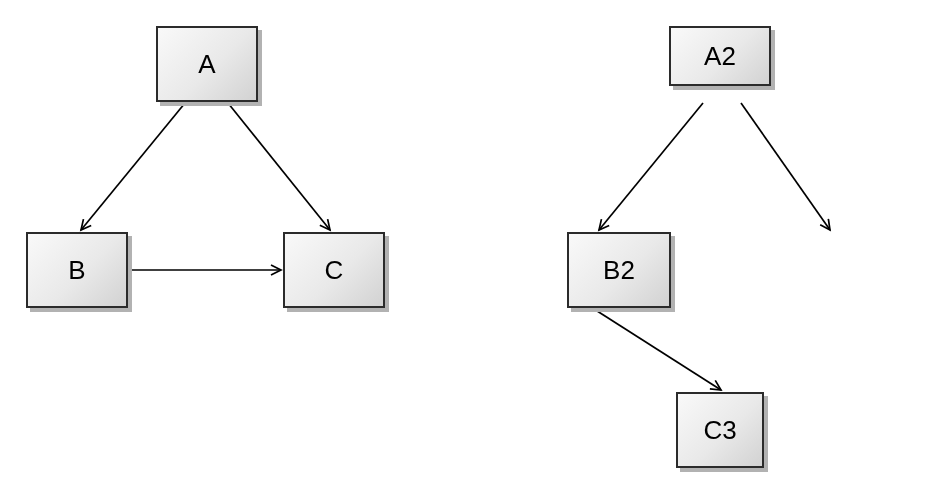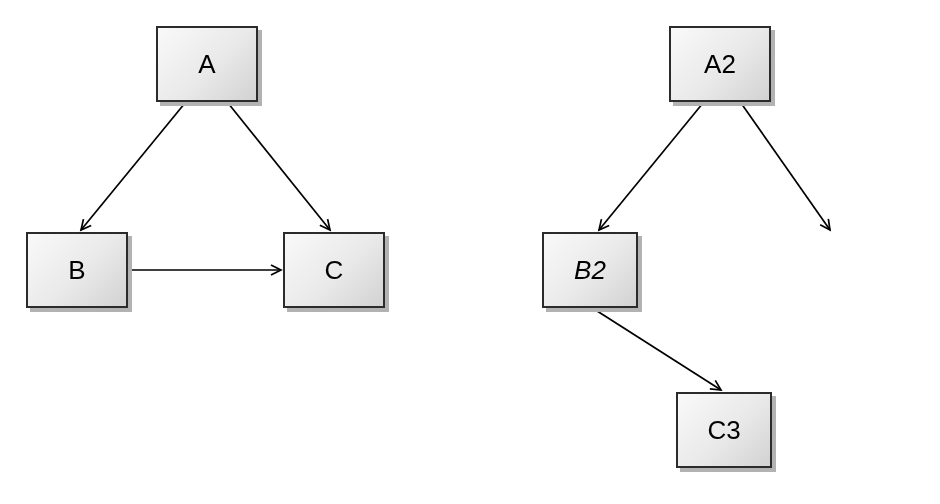--- a/index.html
+++ b/index.html
@@ -63,22 +63,22 @@
 
 <div class="node" style="left: 156px; top: 26px; width: 102px; height: 76px;">
       <span>A</span>
     </div>
     <div class="node" style="left: 26px; top: 232px; width: 102px; height: 76px;">
       <span>B</span>
     </div>
     <div class="node" style="left: 283px; top: 232px; width: 102px; height: 76px;">
       <span>C</span>
     </div>
-    <div class="node" style="left: 669px; top: 26px; width: 102px; height: 76px;">
+    <div class="node" style="left: 669px; top: 26px; width: 102px; height: 60px;">
       <span>A2</span>
     </div>
-    <div class="node" style="left: 542px; top: 232px; width: 96px; height: 76px; font-style: italic;">
+    <div class="node" style="left: 567px; top: 232px; width: 104px; height: 76px;">
       <span>B2</span>
     </div>
-    <div class="node" style="left: 676px; top: 392px; width: 96px; height: 76px;">
+    <div class="node" style="left: 676px; top: 392px; width: 88px; height: 76px;">
       <span>C3</span>
     </div>
   </div>
 
 </body></html>

